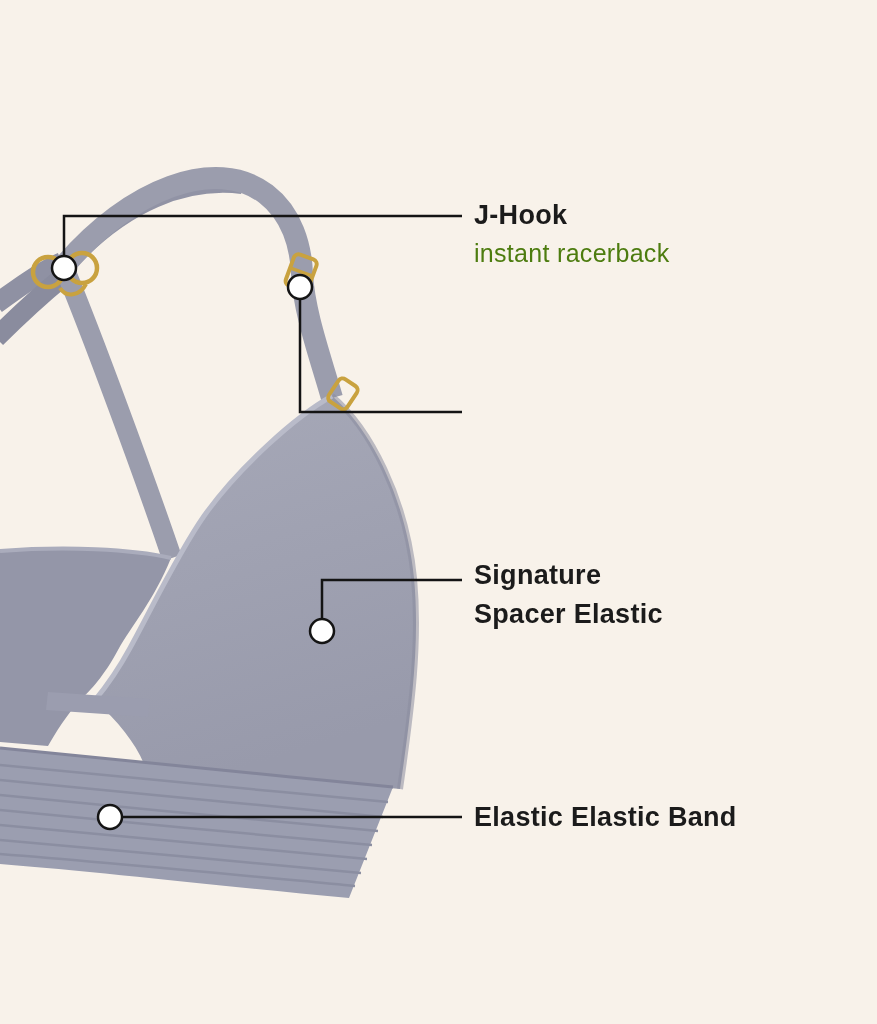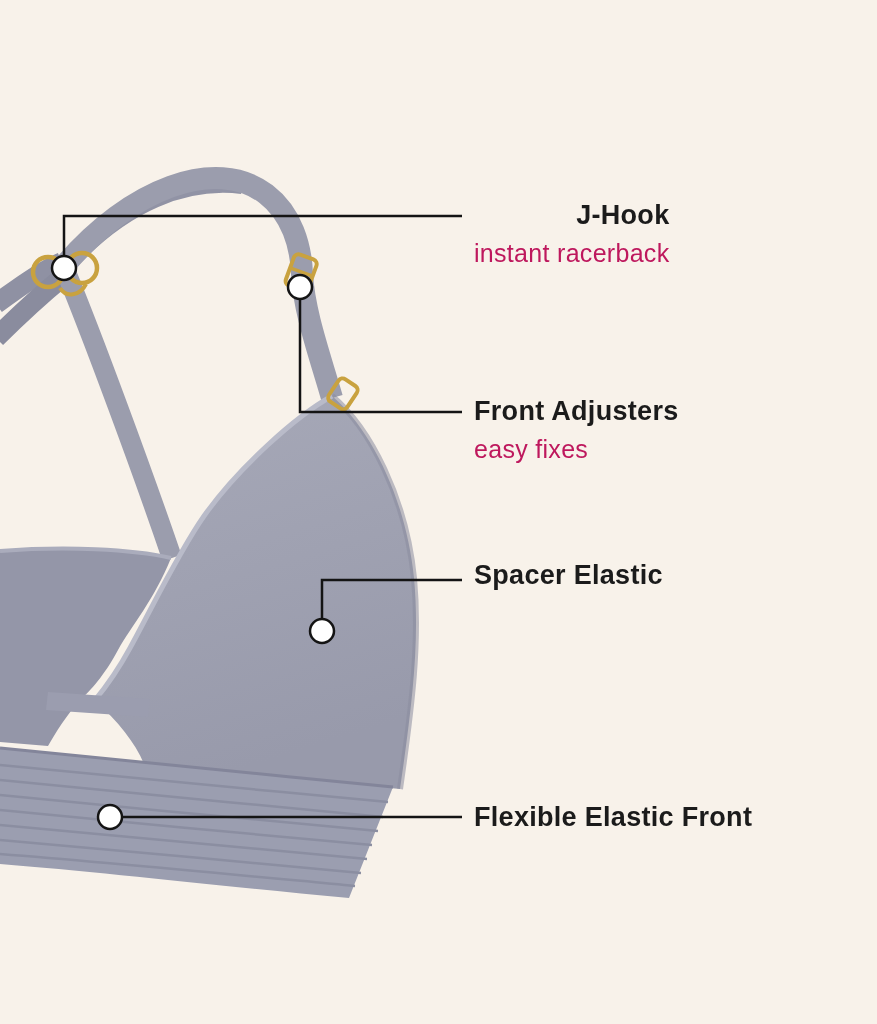--- a/index.html
+++ b/index.html
@@ -13,28 +13,27 @@
     overflow: hidden;
   }
   .stage svg { position: absolute; left: 0; top: 0; }
   .callout { position: absolute; color: #1b1b1b; }
   .callout-title {
     font-size: 27px;
     font-weight: 700;
     line-height: 39px;
     letter-spacing: 0.3px;
     white-space: nowrap;
-    text-align: right;
   }
   .callout-sub {
     font-size: 25px;
     font-weight: 400;
     line-height: 37px;
     letter-spacing: 0.3px;
-    color: #be185d;
+    color: #4d7c0f;
     white-space: nowrap;
   }
 </style>
 </head>
 <body>
 
 <div class="stage">
 
   <svg width="877" height="1024" viewBox="0 0 877 1024">
     <defs>
@@ -101,26 +100,23 @@
       <circle cx="322" cy="631" r="12" fill="#ffffff"></circle>
       <circle cx="110" cy="817" r="12" fill="#ffffff"></circle>
     </g>
   </svg>
 
   <div class="callout" style="left:474px; top:196px;">
     <div class="callout-title">J-Hook</div>
     <div class="callout-sub">instant racerback</div>
   </div>
 
-  <div class="callout" style="left:474px; top:392px;">
-    <div class="callout-title">Front Adjusters</div>
-    <div class="callout-sub">easy fixes</div>
-  </div>
 
   <div class="callout" style="left:474px; top:556px;">
+    <div class="callout-title">Signature</div>
     <div class="callout-title">Spacer Elastic</div>
   </div>
 
   <div class="callout" style="left:474px; top:798px;">
-    <div class="callout-title">Flexible Elastic Front</div>
+    <div class="callout-title">Elastic Elastic Band</div>
   </div>
 
 </div>
 
 </body></html>

